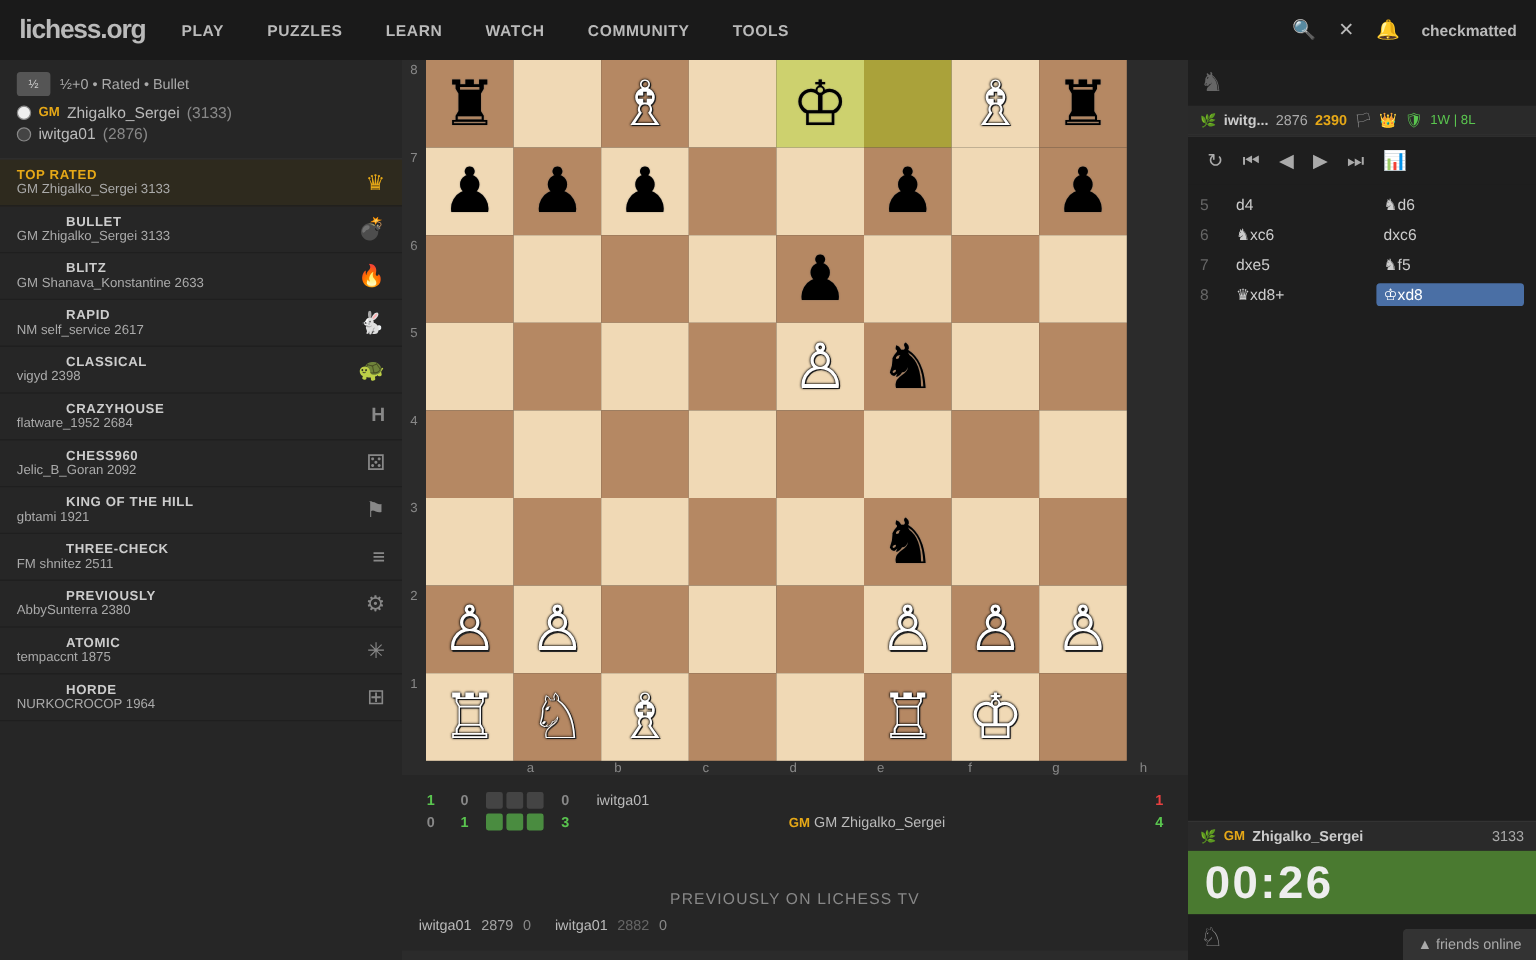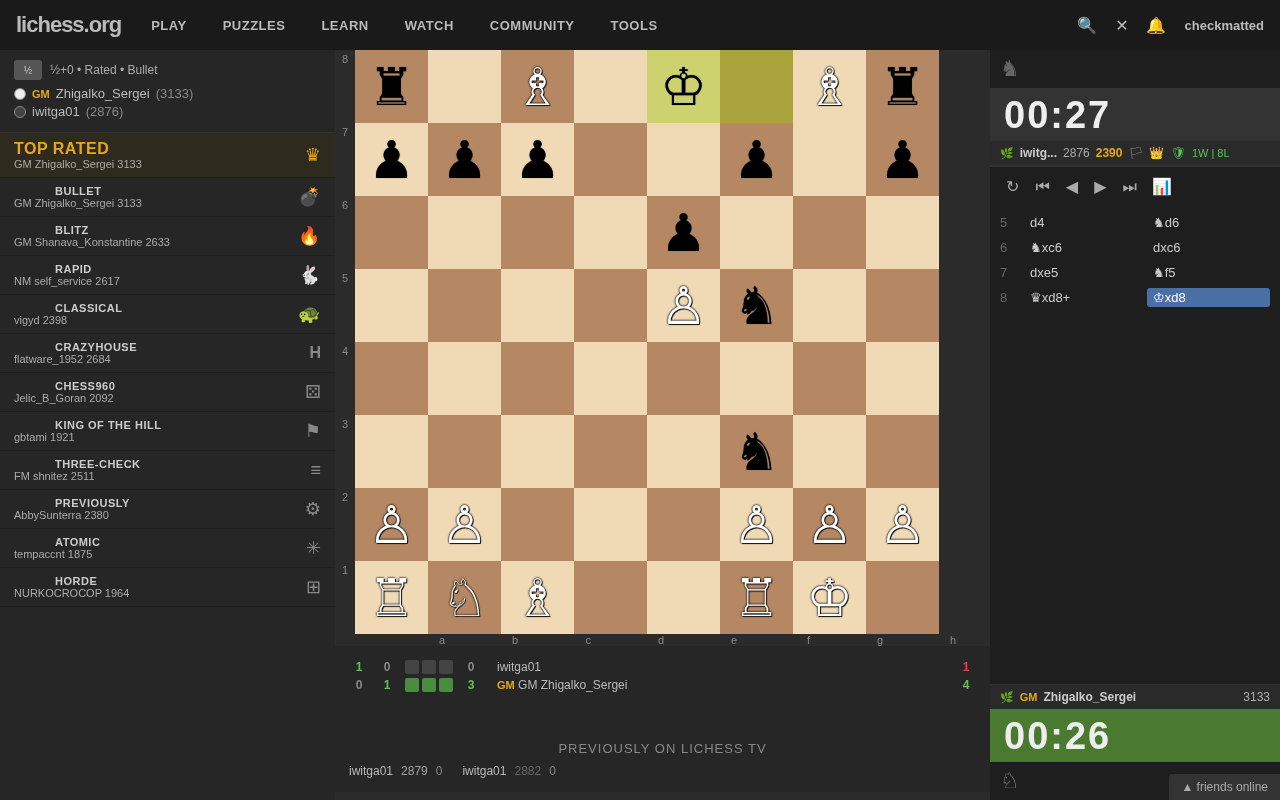--- a/index.html
+++ b/index.html
@@ -128,21 +128,21 @@
       cursor: pointer;
     }
     .tv-category.top-rated {
       background: #2e2a1e;
     }
     .tv-cat-left {
       display: flex;
       flex-direction: column;
     }
     .tv-cat-name {
-      font-size: 16px;
+      font-size: 11px;
       font-weight: bold;
       color: #e6a817;
       letter-spacing: 0.5px;
     }
     .tv-cat-name.top-rated-name { color: #e6a817; }
     .tv-cat-name.normal-name { color: #ccc; font-size: 11px; margin-left: 41px; }
     .tv-cat-player {
       font-size: 11px;
       color: #aaa;
     }
@@ -663,21 +663,21 @@
       </div>
       <div class="score-row">
         <span class="score-cell" style="color:#888">0</span>
         <span class="score-cell score-green">1</span>
         <div class="score-bars">
           <div class="score-bar bar-green"></div>
           <div class="score-bar bar-green"></div>
           <div class="score-bar bar-green"></div>
         </div>
         <span class="score-cell score-green">3</span>
-        <span style="flex:1; margin-left:8px;"><span class="gm-badge">GM</span> <span>GM Zhigalko_Sergei</span></span>
+        <span style="flex:1; margin-left:8px;text-align:center;"><span class="gm-badge">GM</span> <span>GM Zhigalko_Sergei</span></span>
         <span class="score-cell score-green">4</span>
       </div>
       <div class="previously-label">PREVIOUSLY ON LICHESS TV</div>
       <div class="prev-games-row">
         <div class="prev-game">
           <span>iwitga01</span>
           <span style="color:#a3a3a3">2879</span>
           <span style="color:#888">0</span>
         </div>
         <div class="prev-game">
@@ -687,23 +687,20 @@
         </div>
       </div>
     </div>
   </div>
 
   <div id="right-panel">
 
     <div style="display:flex;align-items:center;padding:6px 10px;gap:8px;background:#1e1e1e;">
       <span style="font-size:22px;color:#666;">♞</span>
     </div>
-    <div style="background:#333;border-radius:0;padding:6px 14px 4px;">
-      <div class="timer-display">00:27</div>
-    </div>
     <div style="background:#2a2a2a;display:flex;align-items:center;gap:6px;padding:5px 10px;border-bottom:1px solid #333;">
       <span style="color:#5ac54f;font-size:11px;">🌿</span>
       <span style="font-weight:bold;color:#ccc;">iwitg...</span>
       <span style="color:#aaa;">2876</span>
       <span style="color:#e6a817;font-weight:bold;">2390</span>
       <span style="color:#888;">🏳</span>
       <span style="color:#888;">👑</span>
       <span style="color:#5ac54f;">🛡</span>
       <span style="color:#5ac54f;font-size:11px;">1W | 8L</span>
     </div>

